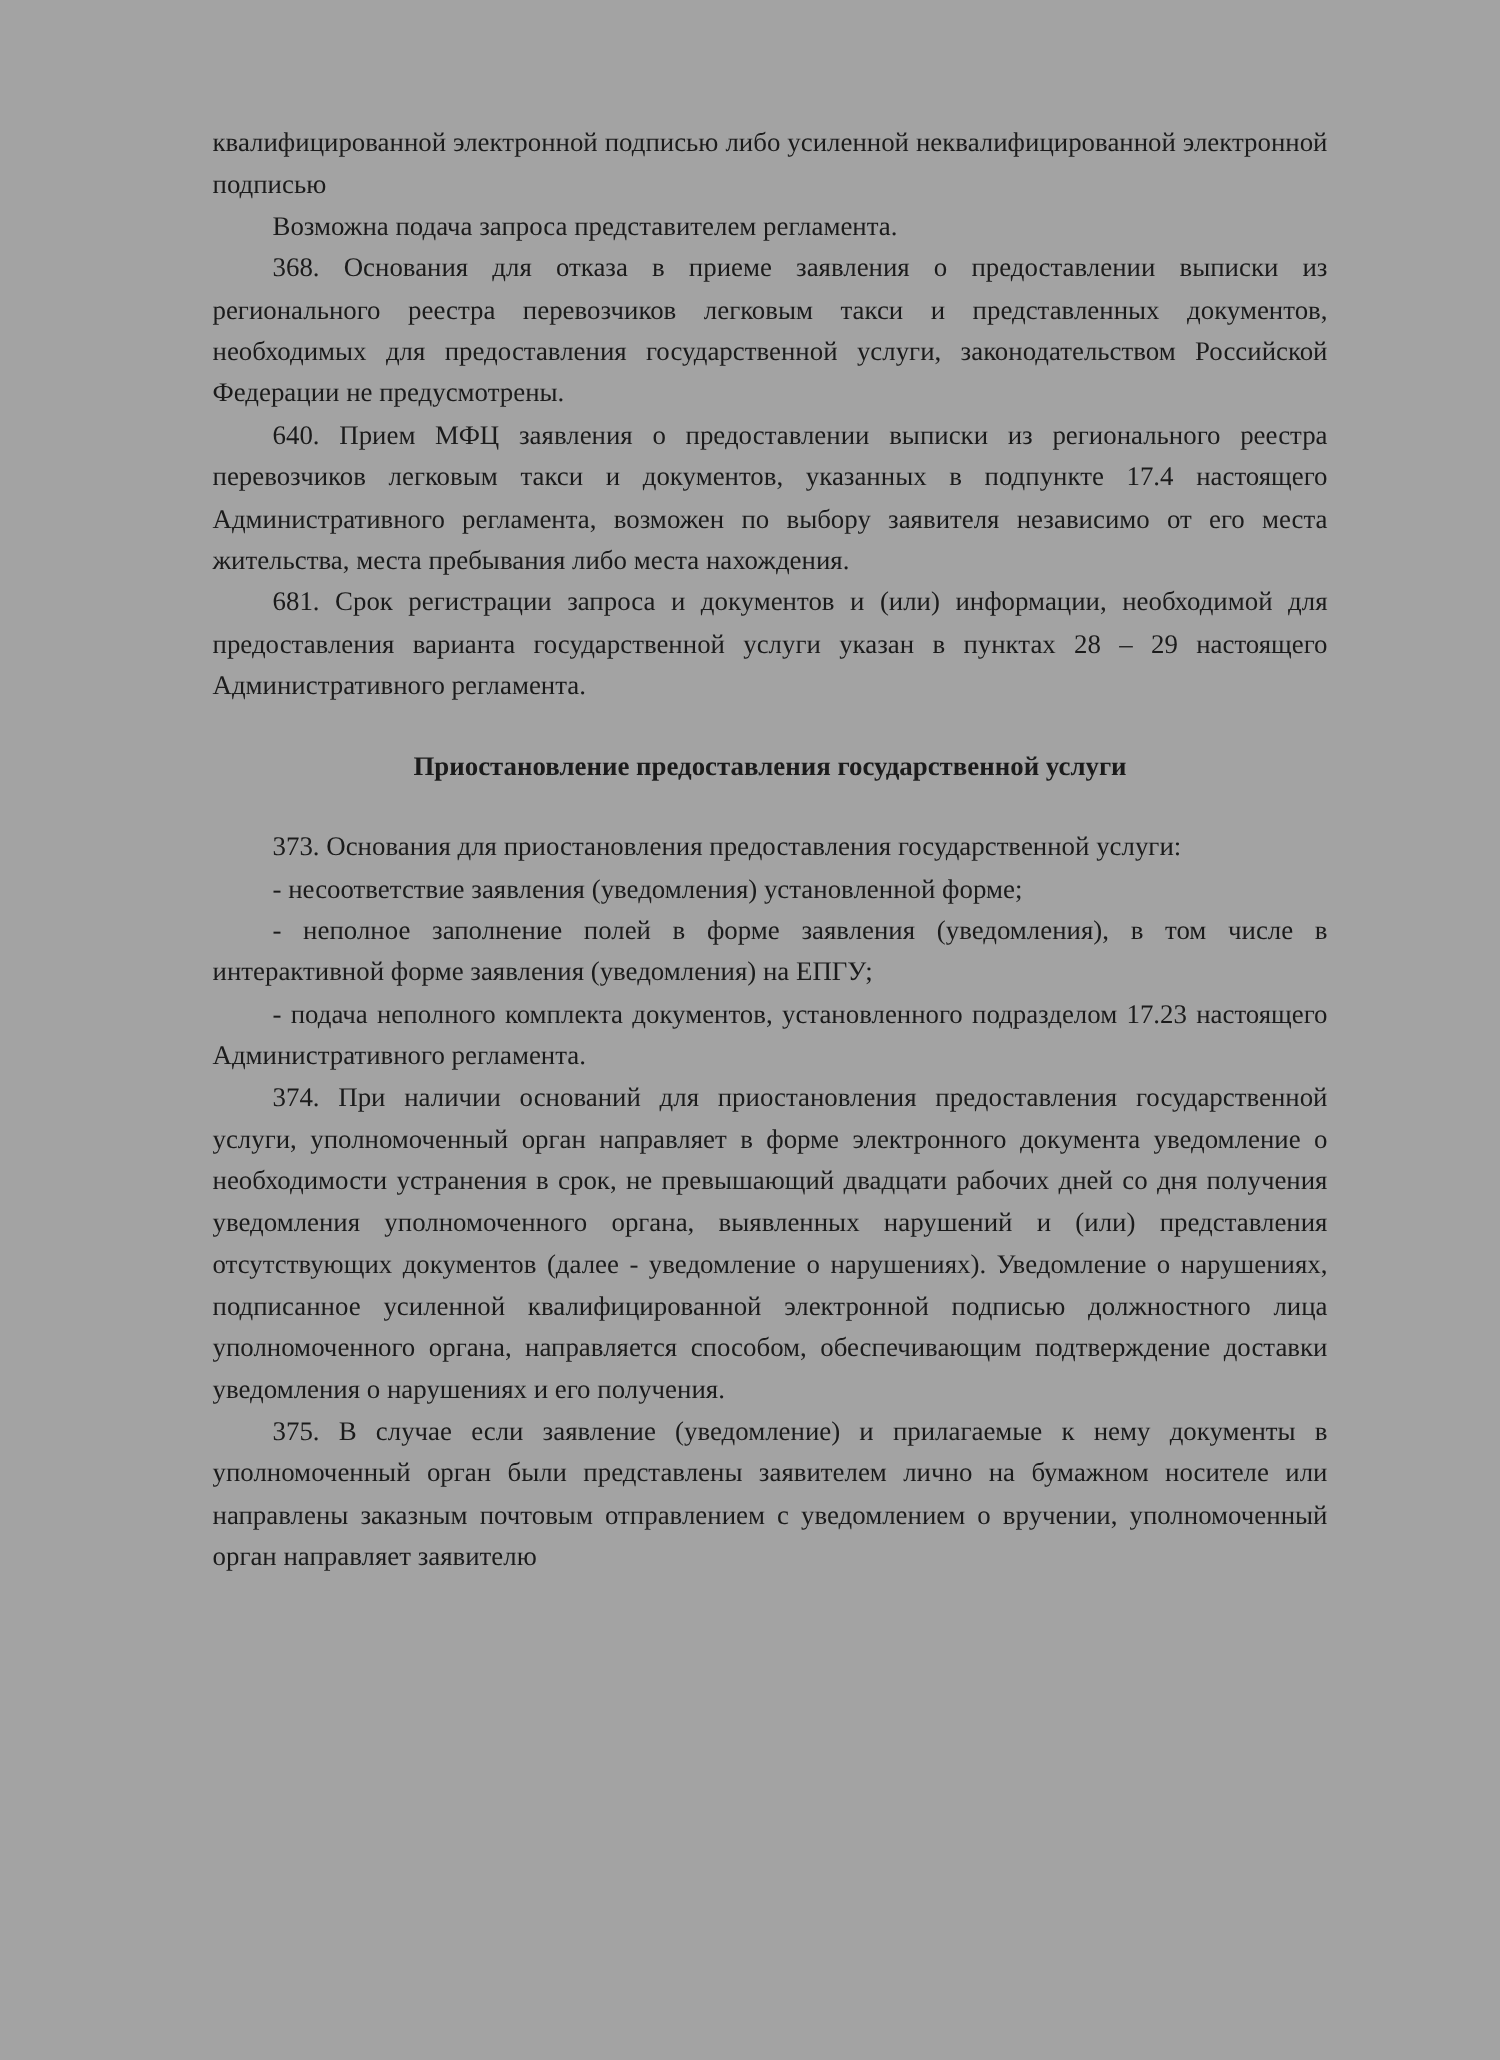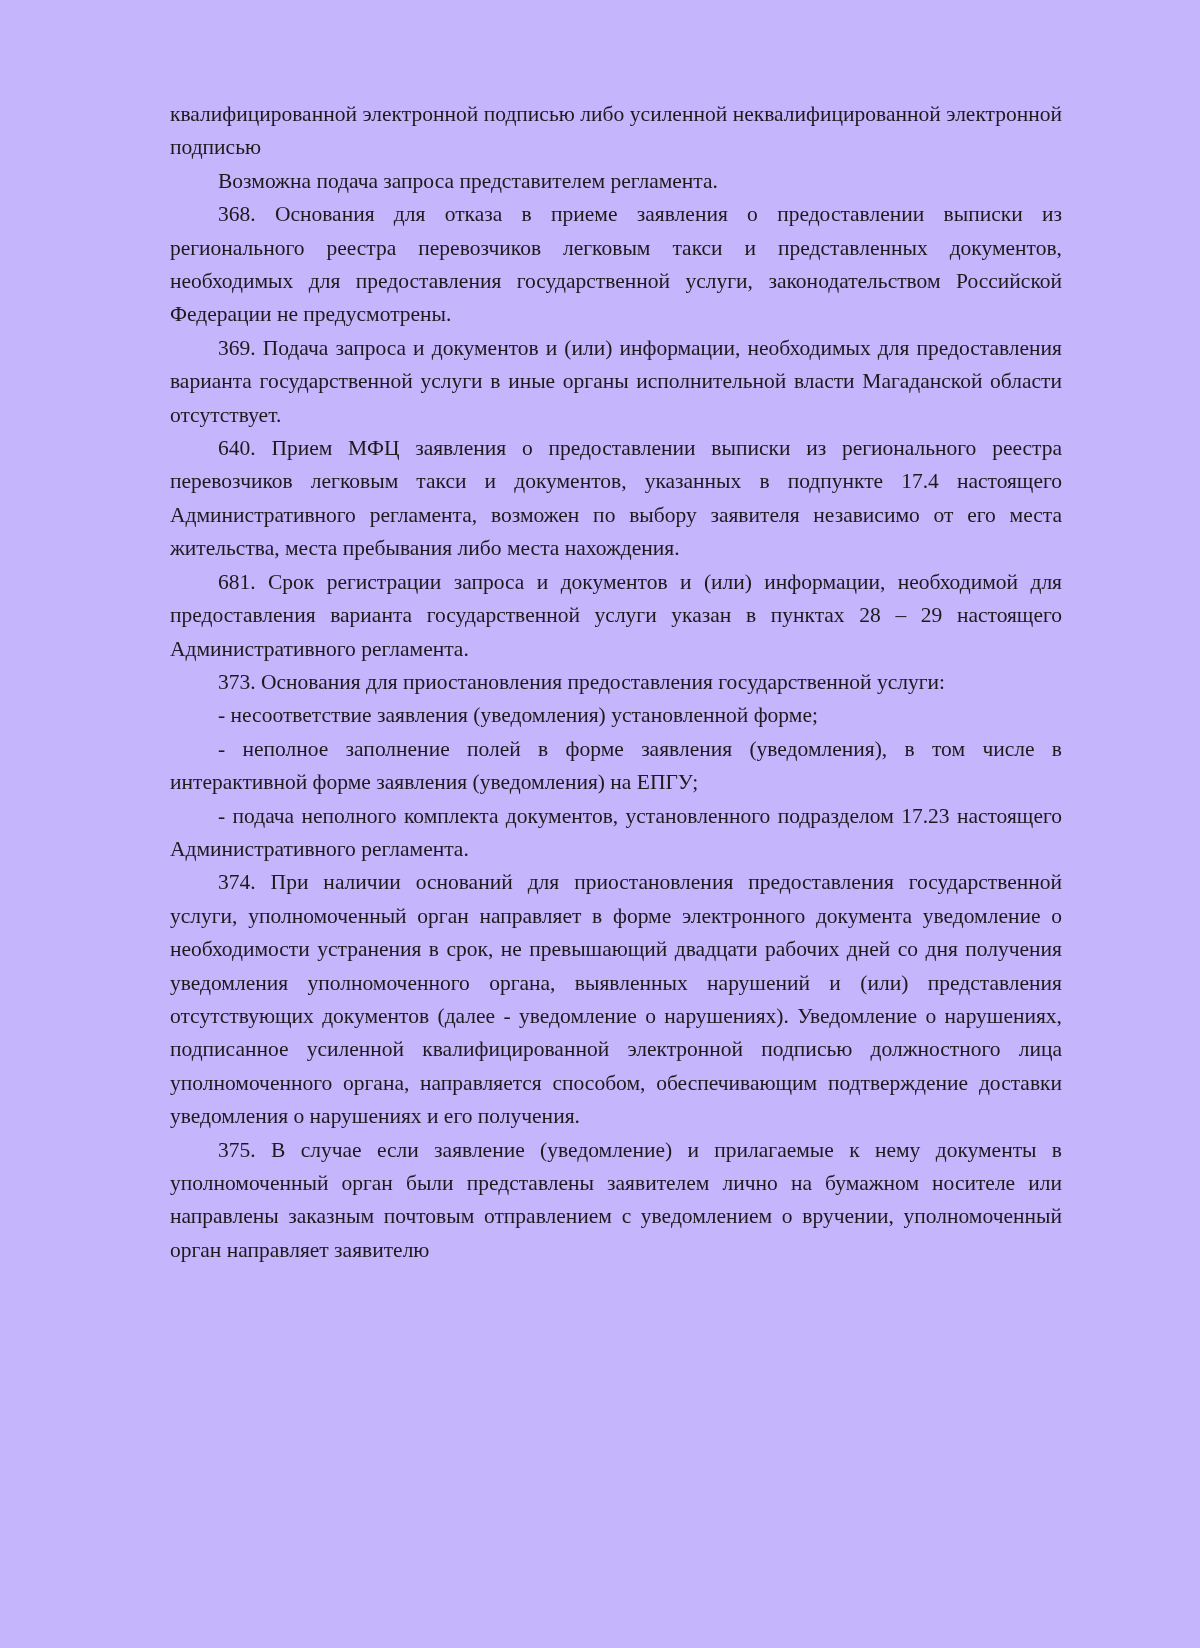--- a/index.html
+++ b/index.html
@@ -6,21 +6,21 @@
   html, body {
     margin: 0;
     padding: 0;
     background: #ffffff;
   }
   .page {
     position: relative;
     width: 1200px;
     height: 1648px;
     margin: 0 auto;
-    background: #c4b5fd;
+    background: #a3a3a3;
     box-sizing: border-box;
     padding: 98px 138px 30px 170px;
     overflow: hidden;
     color: #1b1b1b;
     font-family: "Liberation Serif", "DejaVu Serif", serif;
     font-size: 21.5px;
     line-height: 33.4px;
   }
   .page p {
     margin: 0;
@@ -43,23 +43,23 @@
   }
 </style>
 </head>
 <body>
 
 <div class="page">
   <div class="content" id="content">
       <p class="continuation">квалифицированной электронной подписью либо усиленной неквалифицированной электронной подписью</p>
       <p class="paragraph">Возможна подача запроса представителем регламента.</p>
       <p class="paragraph">368. Основания для отказа в приеме заявления о предоставлении выписки из регионального реестра перевозчиков легковым такси и представленных документов, необходимых для предоставления государственной услуги, законодательством Российской Федерации не предусмотрены.</p>
-      <p class="paragraph">369. Подача запроса и документов и (или) информации, необходимых для предоставления варианта государственной услуги в иные органы исполнительной власти Магаданской области отсутствует.</p>
       <p class="paragraph">640. Прием МФЦ заявления о предоставлении выписки из регионального реестра перевозчиков легковым такси и документов, указанных в подпункте 17.4 настоящего Административного регламента, возможен по выбору заявителя независимо от его места жительства, места пребывания либо места нахождения.</p>
       <p class="paragraph">681. Срок регистрации запроса и документов и (или) информации, необходимой для предоставления варианта государственной услуги указан в пунктах 28 – 29 настоящего Административного регламента.</p>
+      <p class="heading">Приостановление предоставления государственной услуги</p>
       <p class="paragraph">373. Основания для приостановления предоставления государственной услуги:</p>
       <p class="list-item">- несоответствие заявления (уведомления) установленной форме;</p>
       <p class="list-item">- неполное заполнение полей в форме заявления (уведомления), в том числе в интерактивной форме заявления (уведомления) на ЕПГУ;</p>
       <p class="list-item">- подача неполного комплекта документов, установленного подразделом 17.23 настоящего Административного регламента.</p>
       <p class="paragraph">374. При наличии оснований для приостановления предоставления государственной услуги, уполномоченный орган направляет в форме электронного документа уведомление о необходимости устранения в срок, не превышающий двадцати рабочих дней со дня получения уведомления уполномоченного органа, выявленных нарушений и (или) представления отсутствующих документов (далее - уведомление о нарушениях). Уведомление о нарушениях, подписанное усиленной квалифицированной электронной подписью должностного лица уполномоченного органа, направляется способом, обеспечивающим подтверждение доставки уведомления о нарушениях и его получения.</p>
       <p class="paragraph">375. В случае если заявление (уведомление) и прилагаемые к нему документы в уполномоченный орган были представлены заявителем лично на бумажном носителе или направлены заказным почтовым отправлением с уведомлением о вручении, уполномоченный орган направляет заявителю</p>
     </div>
 </div>
 
 </body></html>

